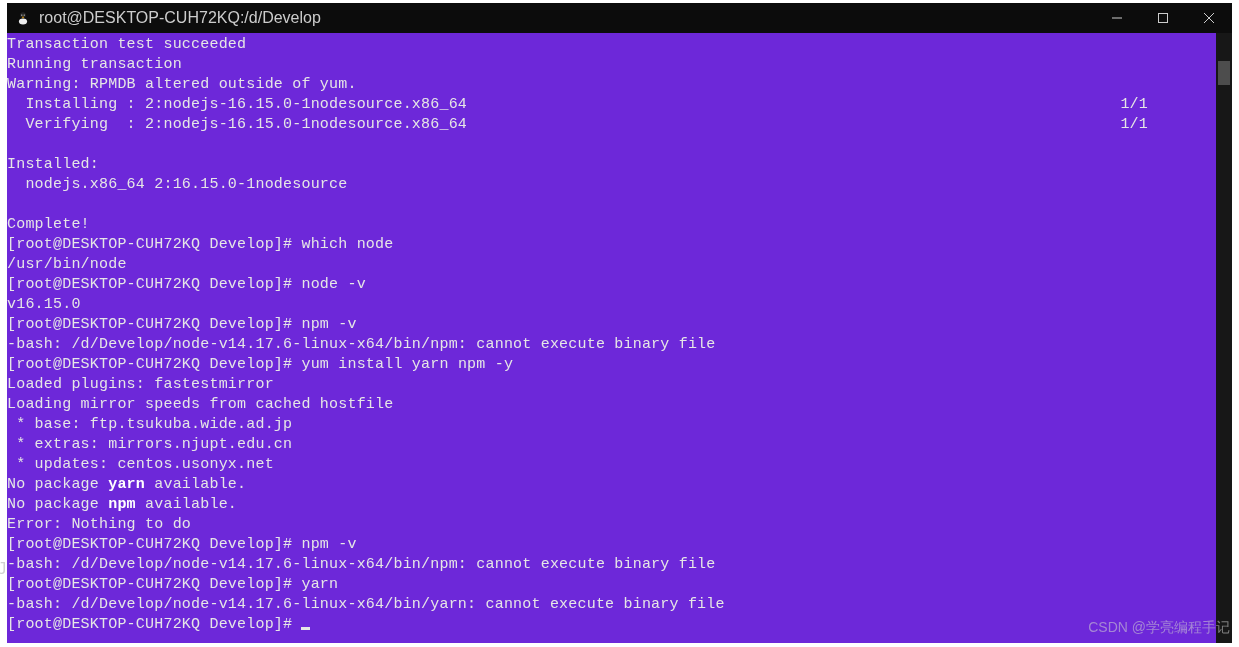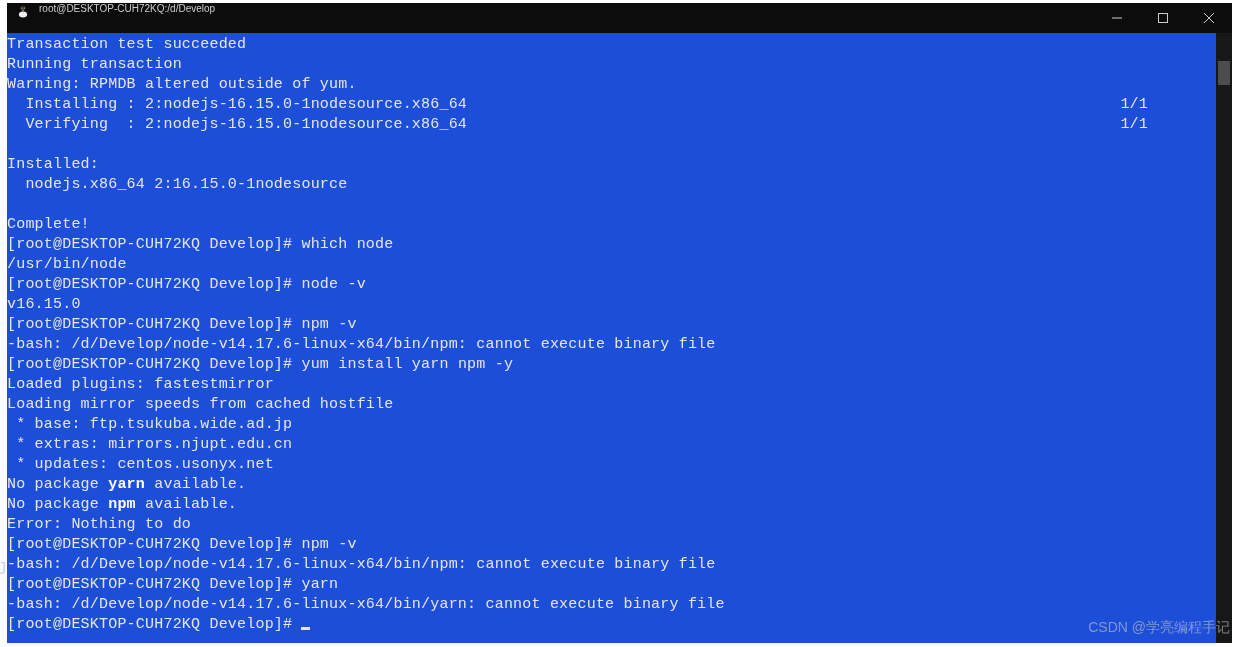--- a/index.html
+++ b/index.html
@@ -17,23 +17,24 @@
     width: 1225px;
     height: 640px;
     background: #000;
     display: flex;
     flex-direction: column;
   }
   .titlebar {
     height: 30px;
     background: #0c0c0c;
     display: flex;
+    align-items: center;
     color: #ccc;
     font-family: "Segoe UI", sans-serif;
-    font-size: 10px;
+    font-size: 16px;
     user-select: none;
   }
   .titlebar .icon {
     width: 16px;
     height: 16px;
     margin-left: 8px;
     margin-right: 8px;
     display: inline-flex;
     align-items: center;
     justify-content: center;
@@ -44,21 +45,21 @@
     width: 46px;
     height: 30px;
     display: flex;
     align-items: center;
     justify-content: center;
     color: #ccc;
   }
   .terminal-wrap {
     flex: 1;
     display: flex;
-    background: #1d4ed8;
+    background: #6d28d9;
   }
   .terminal {
     flex: 1;
     padding: 2px 0 0 0;
     color: #e6e6e6;
     font-size: 15px;
     line-height: 20px;
     white-space: pre;
     letter-spacing: 0.2px;
     font-family: "Consolas", "NSimSun", "Courier New", monospace;

